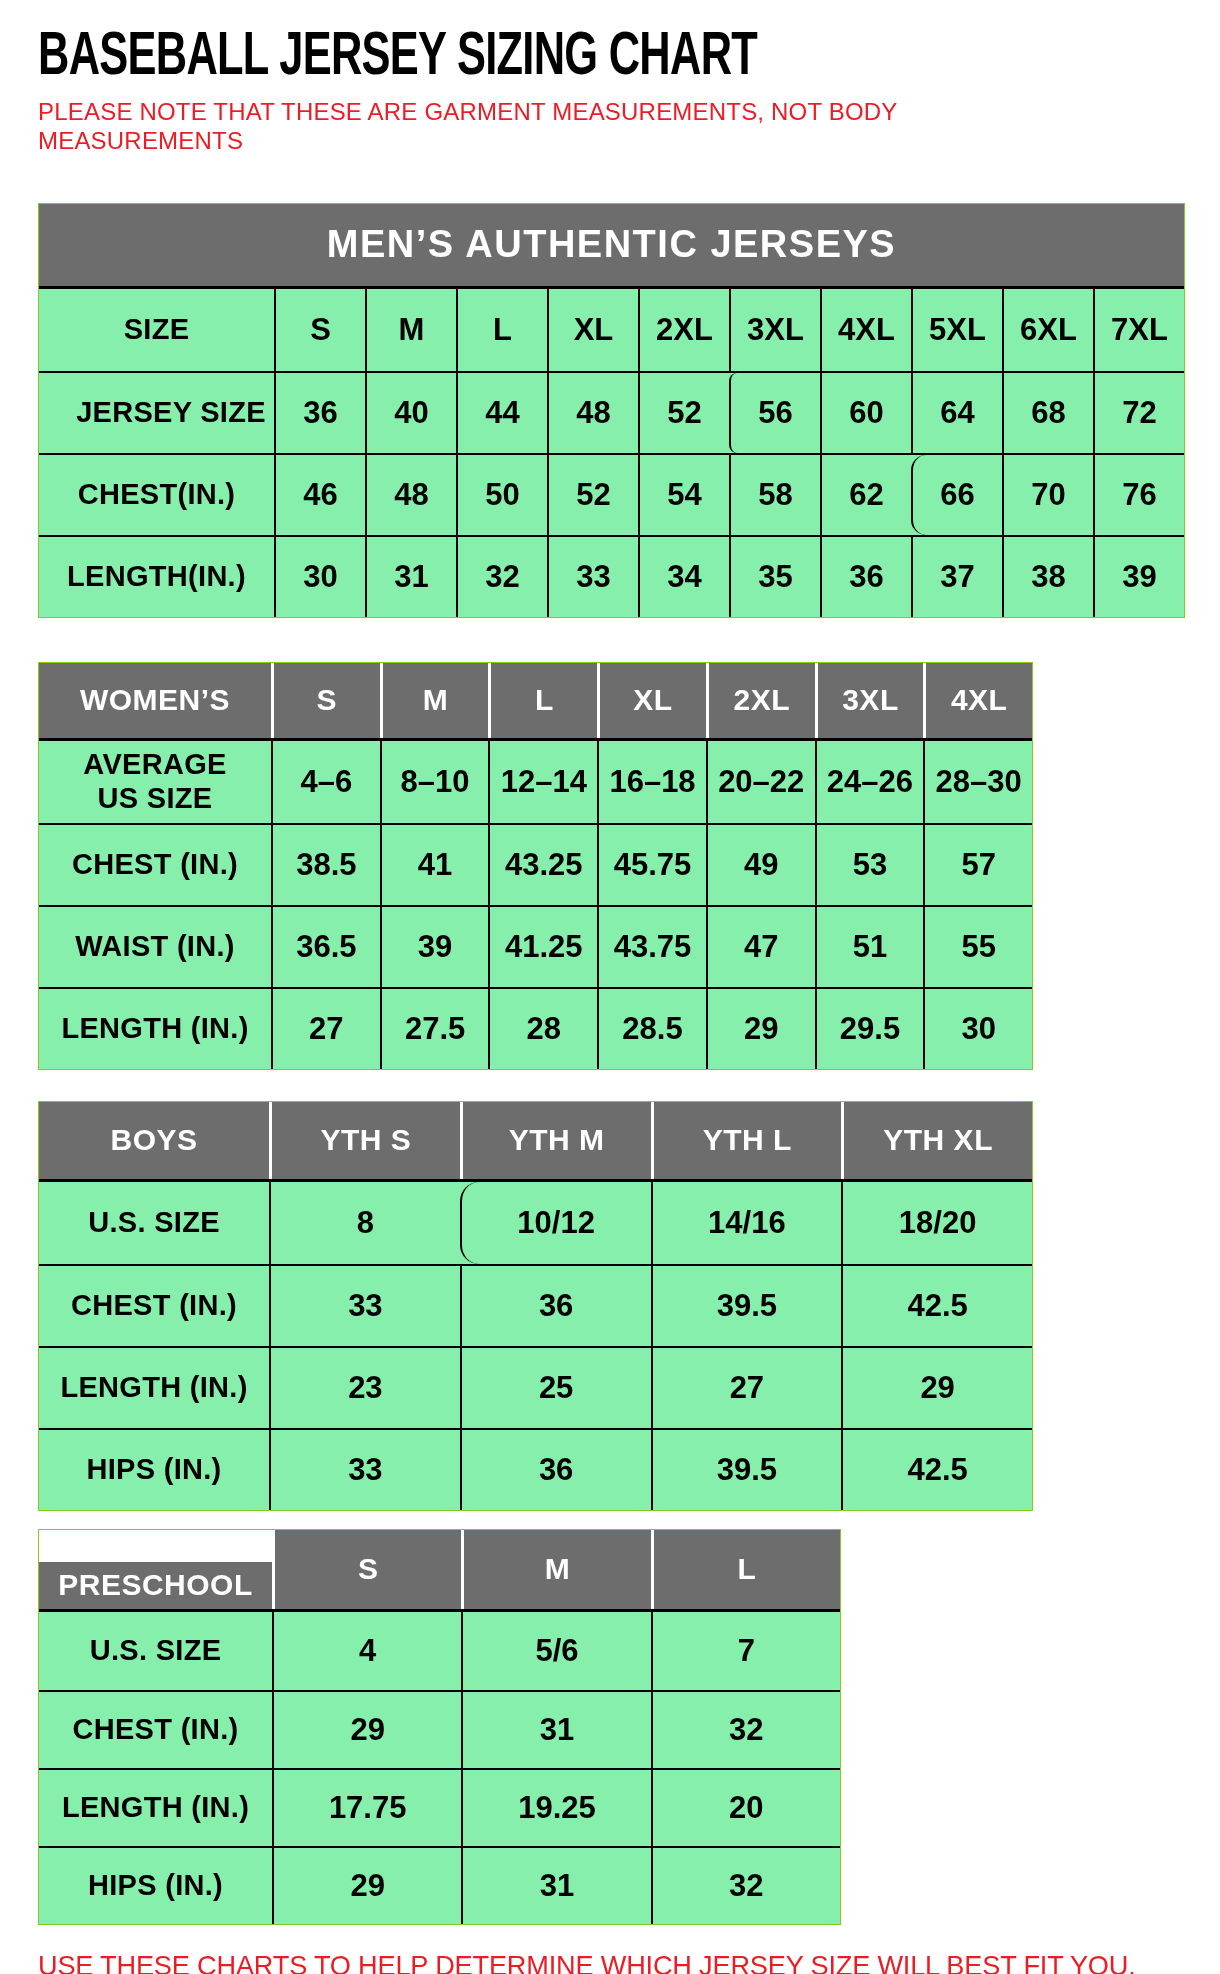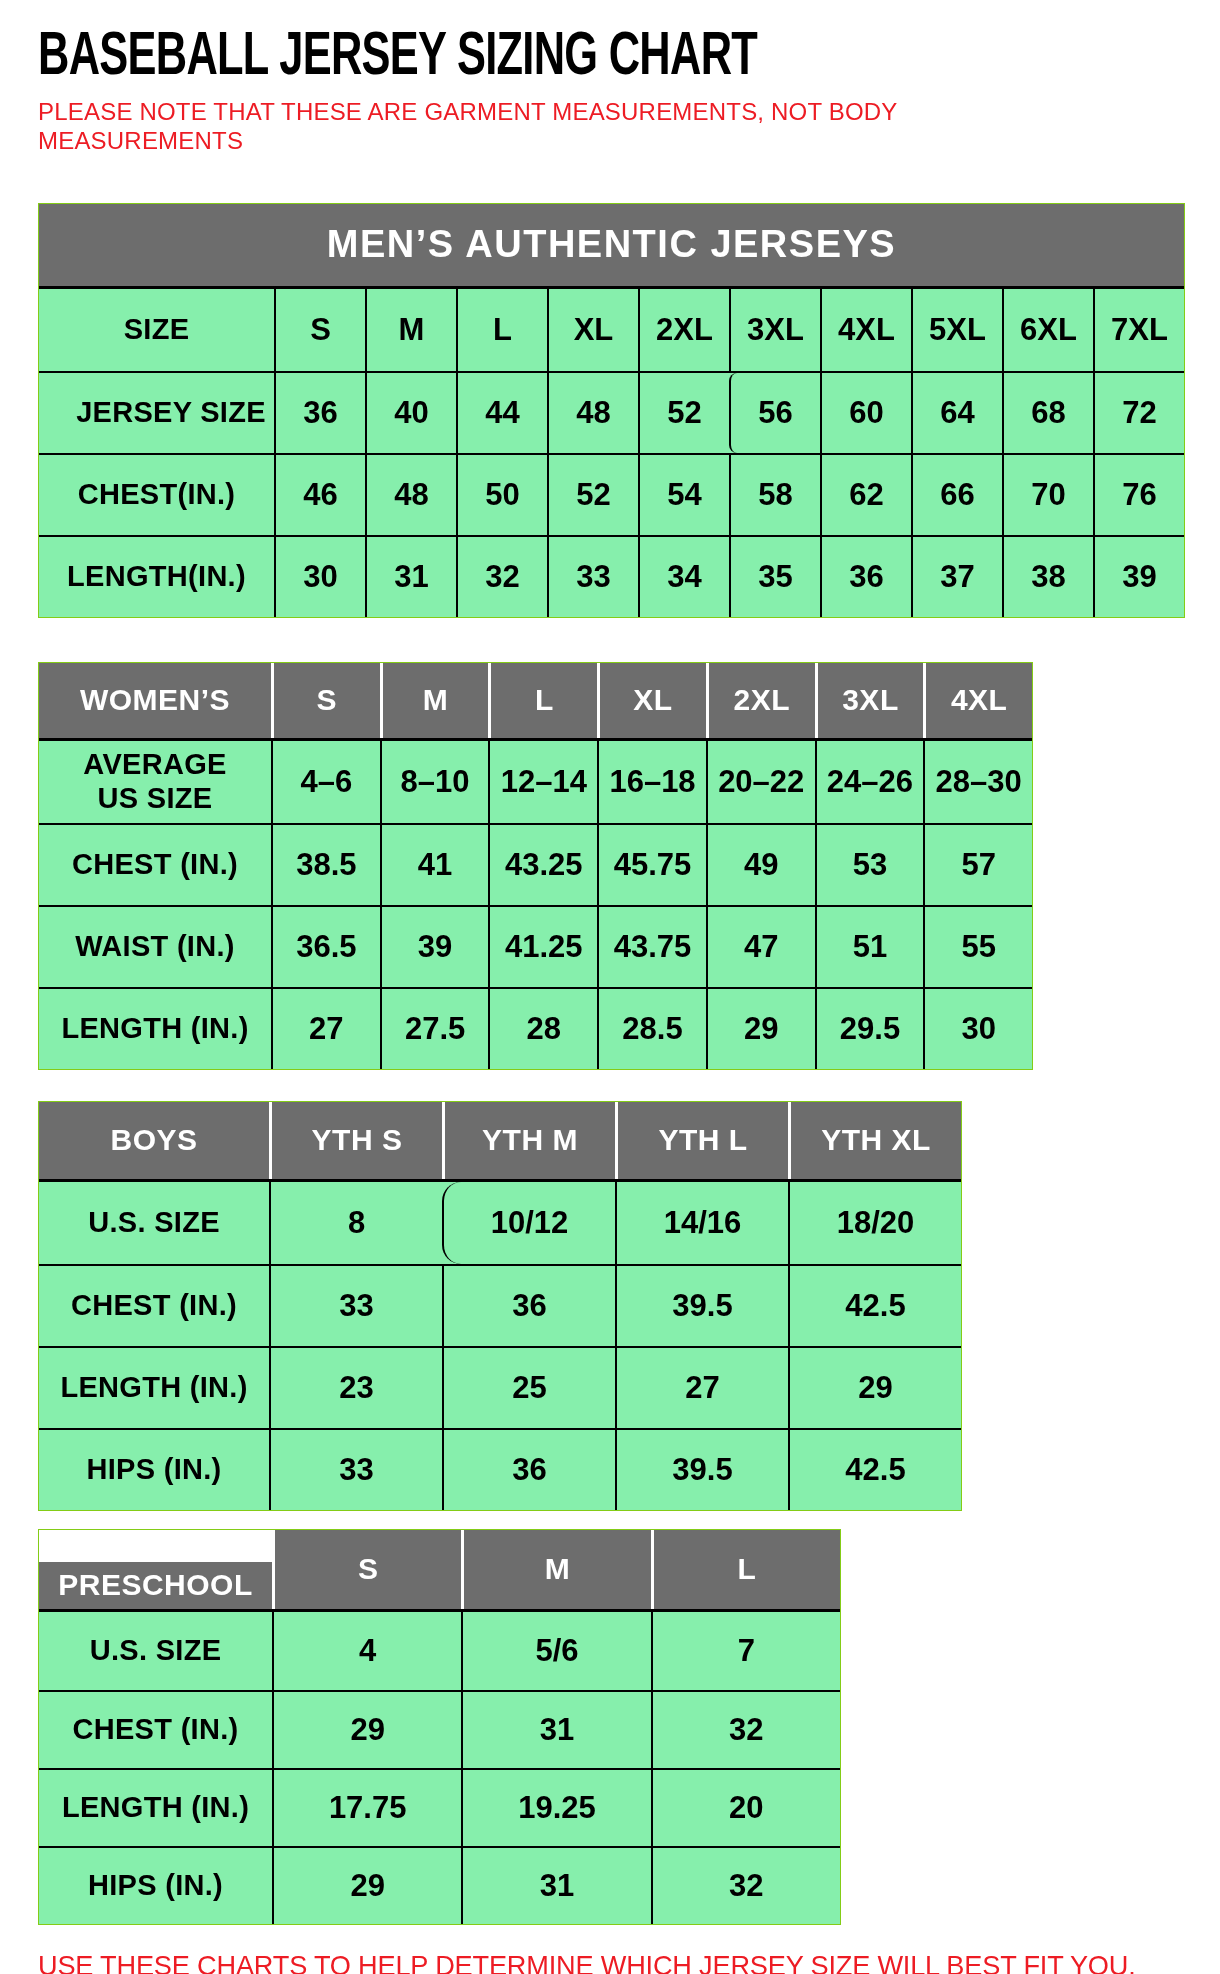--- a/index.html
+++ b/index.html
@@ -41,21 +41,21 @@
   .cell {
     display: flex; align-items: center; justify-content: center;
     box-sizing: border-box; text-align: center;
   }
   .cell + .cell { border-left: 2px solid #000; }
   .label-cell { font-size: 29px; letter-spacing: 0.3px; white-space: pre-line; line-height: 1.15; }
   .value-cell { font-size: 31px; }
 
   #mens-table      { width: 1147px; margin-top: 47px; }
   #womens-table    { width: 995px;  margin-top: 44px; }
-  #boys-table      { width: 924px;  margin-top: 31px; }
+  #boys-table      { width: 995px;  margin-top: 31px; }
   #preschool-table { width: 803px;  margin-top: 18px; }
 
   .footer {
     margin-top: 25px; color: var(--red, #ed1c24);
     font-size: 28px; letter-spacing: -0.2px; white-space: nowrap;
     transform: scaleX(0.97); transform-origin: left center;
   }
 </style>
 </head>
 <body>
@@ -97,21 +97,21 @@
         </div>
         <div class="sz-row" style="height: 82px;">
           <div class="cell label-cell" style="flex: 0 0 235px;">CHEST(IN.)</div>
           <div class="cell value-cell" style="flex: 1 1 0px;">46</div>
           <div class="cell value-cell" style="flex: 1 1 0px;">48</div>
           <div class="cell value-cell" style="flex: 1 1 0px;">50</div>
           <div class="cell value-cell" style="flex: 1 1 0px;">52</div>
           <div class="cell value-cell" style="flex: 1 1 0px;">54</div>
           <div class="cell value-cell" style="flex: 1 1 0px;">58</div>
           <div class="cell value-cell" style="flex: 1 1 0px;">62</div>
-          <div class="cell value-cell" style="flex: 1 1 0px;">66</div>
+          <div class="cell value-cell" style="flex: 1 1 0px; border-radius: 15px;">66</div>
           <div class="cell value-cell" style="flex: 1 1 0px;">70</div>
           <div class="cell value-cell" style="flex: 1 1 0px;">76</div>
         </div>
         <div class="sz-row" style="height: 82px;">
           <div class="cell label-cell" style="flex: 0 0 235px;">LENGTH(IN.)</div>
           <div class="cell value-cell" style="flex: 1 1 0px;">30</div>
           <div class="cell value-cell" style="flex: 1 1 0px;">31</div>
           <div class="cell value-cell" style="flex: 1 1 0px;">32</div>
           <div class="cell value-cell" style="flex: 1 1 0px;">33</div>
           <div class="cell value-cell" style="flex: 1 1 0px;">34</div>

